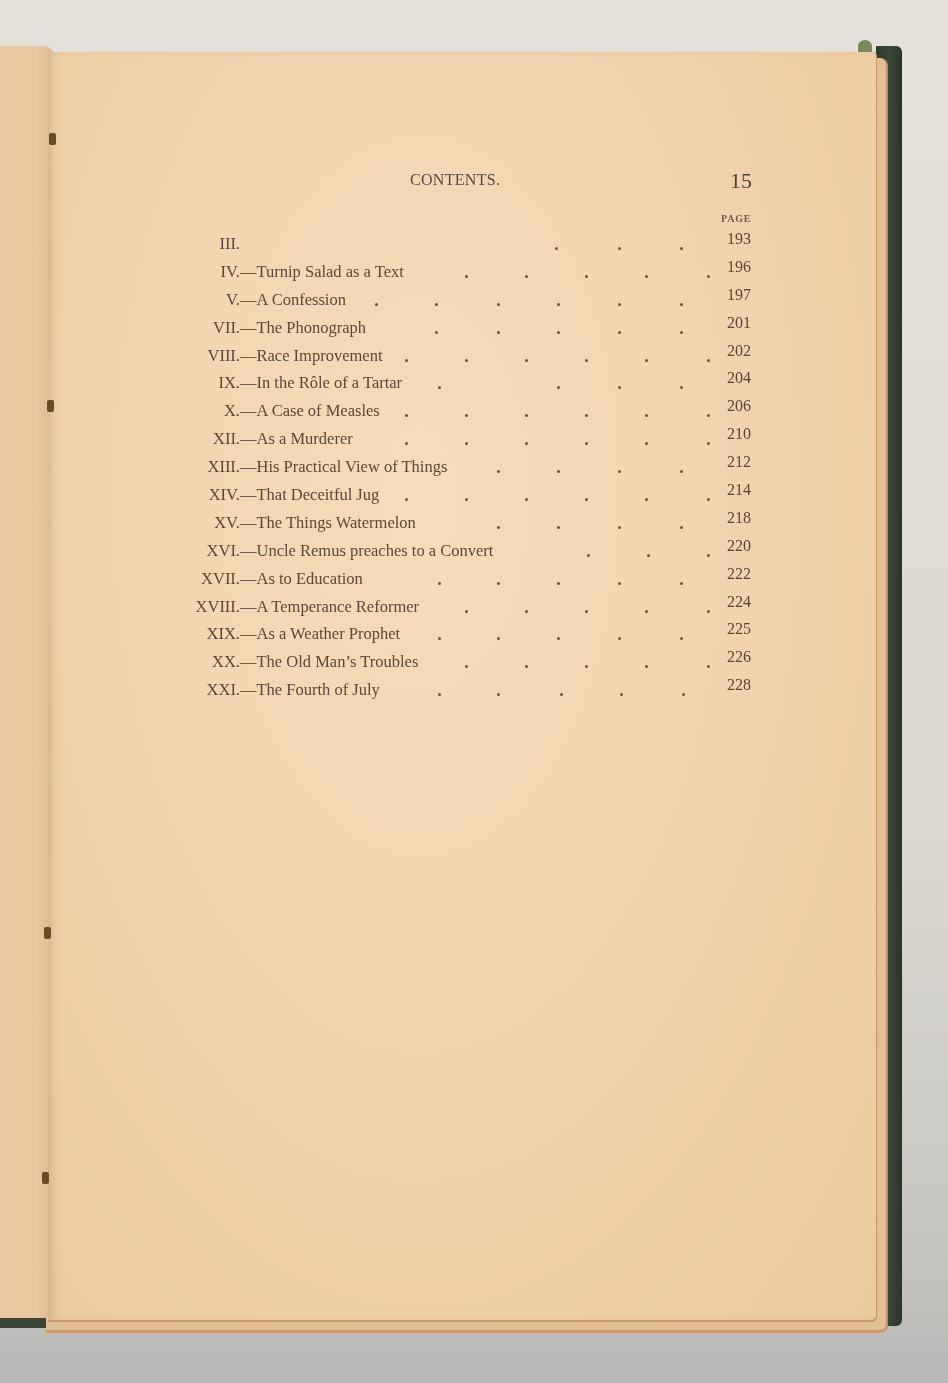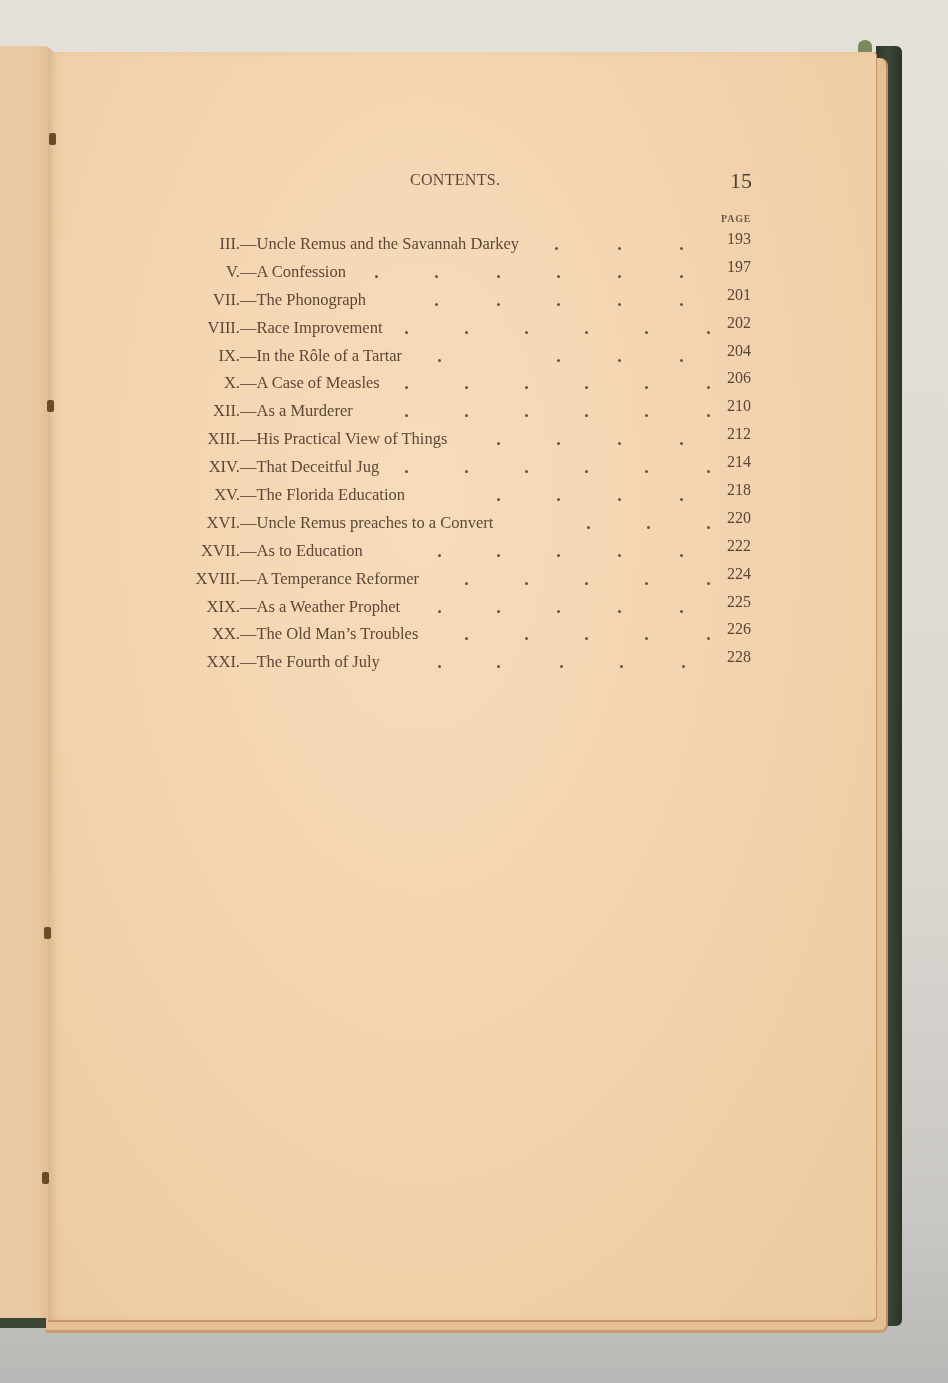--- a/index.html
+++ b/index.html
@@ -93,22 +93,33 @@
 <div class="page-col-label">PAGE</div>
 
 <div class="toc" id="toc">
     <div class="toc-row">
       <div class="toc-dots">
         <span class="dot" style="left: 395px;"></span>
         <span class="dot" style="left: 458px;"></span>
         <span class="dot" style="left: 520px;"></span>
       </div>
       <span class="toc-num" style="right: 540px;">III.</span>
-      <span class="toc-title">—Uncle Remus and the Savannah Darkey</span>
       <span class="toc-page">193</span>
+    </div>
+    <div class="toc-row">
+      <div class="toc-dots">
+        <span class="dot" style="left: 305px;"></span>
+        <span class="dot" style="left: 365px;"></span>
+        <span class="dot" style="left: 425px;"></span>
+        <span class="dot" style="left: 485px;"></span>
+        <span class="dot" style="left: 547px;"></span>
+      </div>
+      <span class="toc-num" style="right: 540px;">IV.</span>
+      <span class="toc-title">—Turnip Salad as a Text</span>
+      <span class="toc-page">196</span>
     </div>
     <div class="toc-row">
       <div class="toc-dots">
         <span class="dot" style="left: 215px;"></span>
         <span class="dot" style="left: 275px;"></span>
         <span class="dot" style="left: 337px;"></span>
         <span class="dot" style="left: 397px;"></span>
         <span class="dot" style="left: 458px;"></span>
         <span class="dot" style="left: 520px;"></span>
       </div>
@@ -203,21 +214,21 @@
       <span class="toc-page">214</span>
     </div>
     <div class="toc-row">
       <div class="toc-dots">
         <span class="dot" style="left: 337px;"></span>
         <span class="dot" style="left: 397px;"></span>
         <span class="dot" style="left: 458px;"></span>
         <span class="dot" style="left: 520px;"></span>
       </div>
       <span class="toc-num" style="right: 540px;">XV.</span>
-      <span class="toc-title">—The Florida Education</span>
+      <span class="toc-title">—The Things Watermelon</span>
       <span class="toc-page">218</span>
     </div>
     <div class="toc-row">
       <div class="toc-dots">
         <span class="dot" style="left: 427px;"></span>
         <span class="dot" style="left: 487px;"></span>
         <span class="dot" style="left: 547px;"></span>
       </div>
       <span class="toc-num" style="right: 540px;">XVI.</span>
       <span class="toc-title">—Uncle Remus preaches to a Convert</span>

